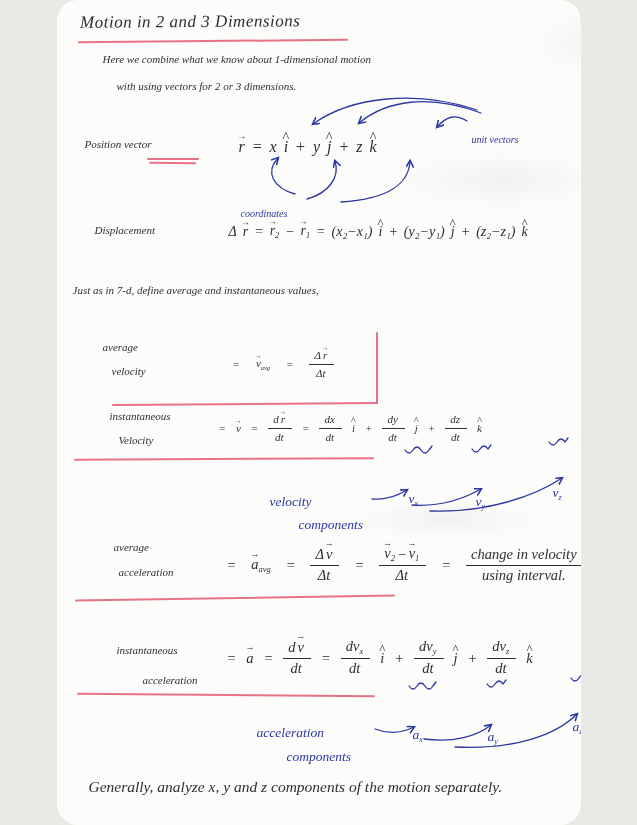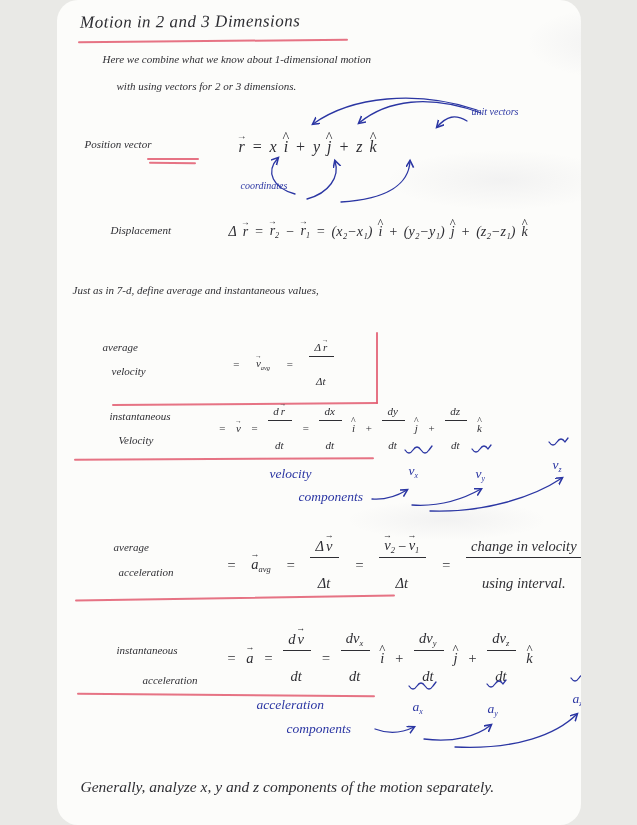--- a/index.html
+++ b/index.html
@@ -10,35 +10,35 @@
   }
   html,body{margin:0;padding:0;background:#e9e9e6;}
   .page{
     position:relative;width:524px;height:825px;margin:0 auto;
     background:var(--paper);
     font-family:Liberation Serif, serif;font-style:italic;color:var(--ink);
     overflow:hidden;
     border-radius:21px;
   }
   .hw{position:absolute;white-space:nowrap;line-height:1.15;}
-  .blue{color:var(--blue);}
+  .blue{color:var(--blue);margin-top:28px;}
   .sz13{font-size:10px;} .sz135{font-size:13.5px;} .sz14{font-size:14px;}
   .sz145{font-size:14.5px;} .sz15{font-size:11px;} .sz155{font-size:15.5px;}
   .sz16{font-size:16px;} .sz17{font-size:17px;letter-spacing:.5px;}
 
   
   .eq{position:absolute;display:flex;align-items:center;white-space:nowrap;}
   .eq .tok,.eq .vec,.eq .hat{display:inline-block;}
   .eq > *{margin-right:var(--gap,7px);}
   .eq > *:last-child{margin-right:0;}
   .frac{display:inline-flex;flex-direction:column;align-items:center;line-height:1.1;}
   .frac .num,.frac .den{display:inline-flex;align-items:flex-end;white-space:nowrap;}
   .frac .num > *,.frac .den > *{margin-right:2px;}
   .frac .num{border-bottom:1.5px solid currentColor;padding:0 5px 2px;}
-  .frac .den{padding-top:18px;}
+  .frac .den{padding-top:2px;}
   .vec .base{position:relative;display:inline-block;}
   .vec .base::before{content:"→";position:absolute;left:50%;top:-0.8em;
     transform:translateX(-50%);font-size:0.62em;font-style:normal;}
   .hat .base{position:relative;display:inline-block;}
   .hat .base::before{content:"^";position:absolute;left:50%;top:-0.66em;
     transform:translateX(-50%);font-size:0.9em;font-style:normal;}
   sub{font-size:0.58em;vertical-align:-0.4em;}
 
   
   .redline{position:absolute;background:var(--red);height:2px;border-radius:2px;opacity:.85;}
@@ -80,21 +80,21 @@
       <span class="hat"><span class="base">i</span></span>
       <span class="tok"><span class="base">+</span></span>
       <span class="tok"><span class="base">y</span></span>
       <span class="hat"><span class="base">j</span></span>
       <span class="tok"><span class="base">+</span></span>
       <span class="tok"><span class="base">z</span></span>
       <span class="hat"><span class="base">k</span></span>
     </div>
   <div class="hw sz13 blue" style="left:184px;top:180px;">coordinates</div>
 
-  <div class="hw sz15" style="left:54px;top:224px;">Displacement</div>
+  <div class="hw sz15" style="left:38px;top:224px;">Displacement</div>
   <div class="eq sz14" style="left:172px;top:212px;height:40px;--gap:6px;">
       <span class="tok"><span class="base">Δ</span></span>
       <span class="vec"><span class="base">r</span></span>
       <span class="tok"><span class="base">=</span></span>
       <span class="vec"><span class="base">r</span><sub>2</sub></span>
       <span class="tok"><span class="base">−</span></span>
       <span class="vec"><span class="base">r</span><sub>1</sub></span>
       <span class="tok"><span class="base">=</span></span>
       <span class="tok"><span class="base">(x₂−x₁)</span></span>
       <span class="hat"><span class="base">i</span></span>
@@ -284,21 +284,21 @@
   <div class="eq sz135 blue" style="left:356px;top:698px;height:20px;--gap:0px;">
       <span class="tok"><span class="base">a</span><sub>x</sub></span>
     </div>
   <div class="eq sz135 blue" style="left:431px;top:700px;height:20px;--gap:0px;">
       <span class="tok"><span class="base">a</span><sub>y</sub></span>
     </div>
   <div class="eq sz135 blue" style="left:516px;top:690px;height:20px;--gap:0px;">
       <span class="tok"><span class="base">a</span><sub>z</sub></span>
     </div>
 
-  <div class="hw sz155" style="left:24px;top:778px;">Generally, analyze x, y and z components of the motion separately.</div>
+  <div class="hw sz155" style="left:32px;top:778px;">Generally, analyze x, y and z components of the motion separately.</div>
 
   <svg class="overlay" width="637" height="825" viewBox="0 0 637 825">
     <defs>
       <marker id="ah" markerWidth="8" markerHeight="8" refX="5" refY="3" orient="auto">
         <path d="M0 0 L5.5 3 L0 6" fill="none" stroke="#2b36a3" stroke-width="1.2"></path>
       </marker>
     </defs>
     <g fill="none" stroke="#2b36a3" stroke-width="1.3" stroke-linecap="round">
       <path d="M 420 110 C 360 90, 295 96, 256 124" marker-end="url(#ah)"></path>
       <path d="M 424 113 C 372 94, 330 100, 302 123" marker-end="url(#ah)"></path>

